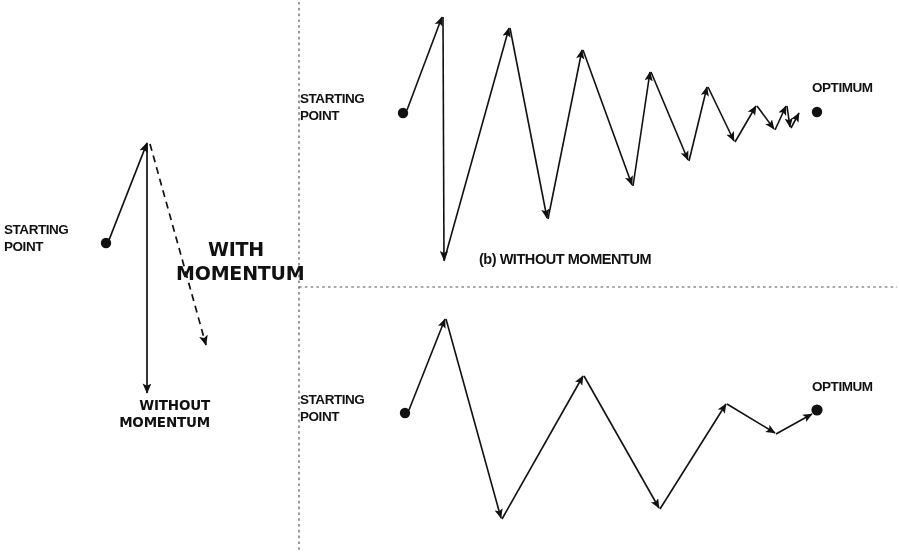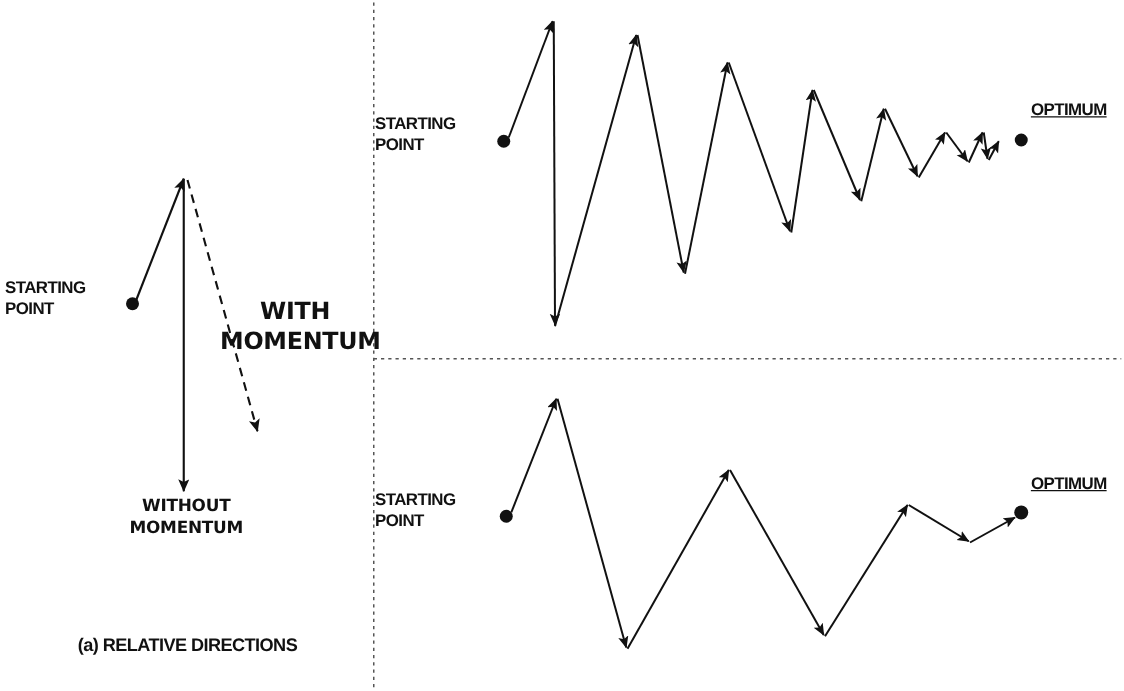--- a/index.html
+++ b/index.html
@@ -38,21 +38,21 @@
     font-weight: bold;
     letter-spacing: -0.45px;
   }
   .lbl-wide {
     font-family: "DejaVu Sans", sans-serif;
     font-weight: bold;
     letter-spacing: -0.2px;
   }
   .t-right { text-align: left; }
   .t-center { text-align: center; }
-  .t-left { text-align: center; text-decoration: underline; }
+  .t-left { text-align: left; }
 </style>
 </head>
 <body>
 
 <div id="figure">
 
   <svg viewBox="0 0 899 553" xmlns="http://www.w3.org/2000/svg">
     <defs>
       <marker id="arrowhead" markerWidth="7" markerHeight="7" refX="5.6" refY="2.6" orient="auto" markerUnits="strokeWidth">
         <path d="M0,0 L6,2.6 L0,5.2 L1.3,2.6 Z" fill="#111111"></path>
@@ -112,30 +112,30 @@
       </g>
     </g>
   </svg>
 
   <div class="lbl lbl-narrow t-right" style="left:4px; top:222px; width:94px; font-size:13.5px;">STARTING
 POINT</div>
 
   <div class="lbl lbl-wide t-center" style="left:176px; top:238px; width:120px; font-size:19px;">WITH
 MOMENTUM</div>
 
-  <div class="lbl lbl-wide t-center" style="left:88px; top:397px; width:122px; font-size:13.5px;">WITHOUT
+  <div class="lbl lbl-wide t-center" style="left:88px; top:397px; width:122px; font-size:13.5px;text-align:right;">WITHOUT
 MOMENTUM</div>
 
-  <div class="lbl lbl-narrow t-center" style="left:30px; top:508px; width:240px; font-size:14.5px;">(a) RELATIVE DIRECTIONS</div>
 
   <div class="lbl lbl-narrow t-right" style="left:300px; top:91px; width:93px; font-size:13.5px;">STARTING
 POINT</div>
 
   <div class="lbl lbl-narrow t-left" style="left:812px; top:80px; width:86px; font-size:13.5px;">OPTIMUM</div>
 
+  <div class="lbl lbl-narrow t-center" style="left:440px; top:250px; width:250px; font-size:14.5px;">(b) WITHOUT MOMENTUM</div>
 
   <div class="lbl lbl-narrow t-right" style="left:300px; top:392px; width:93px; font-size:13.5px;">STARTING
 POINT</div>
 
   <div class="lbl lbl-narrow t-left" style="left:812px; top:379px; width:86px; font-size:13.5px;">OPTIMUM</div>
 
 
 </div>
 
 </body></html>

